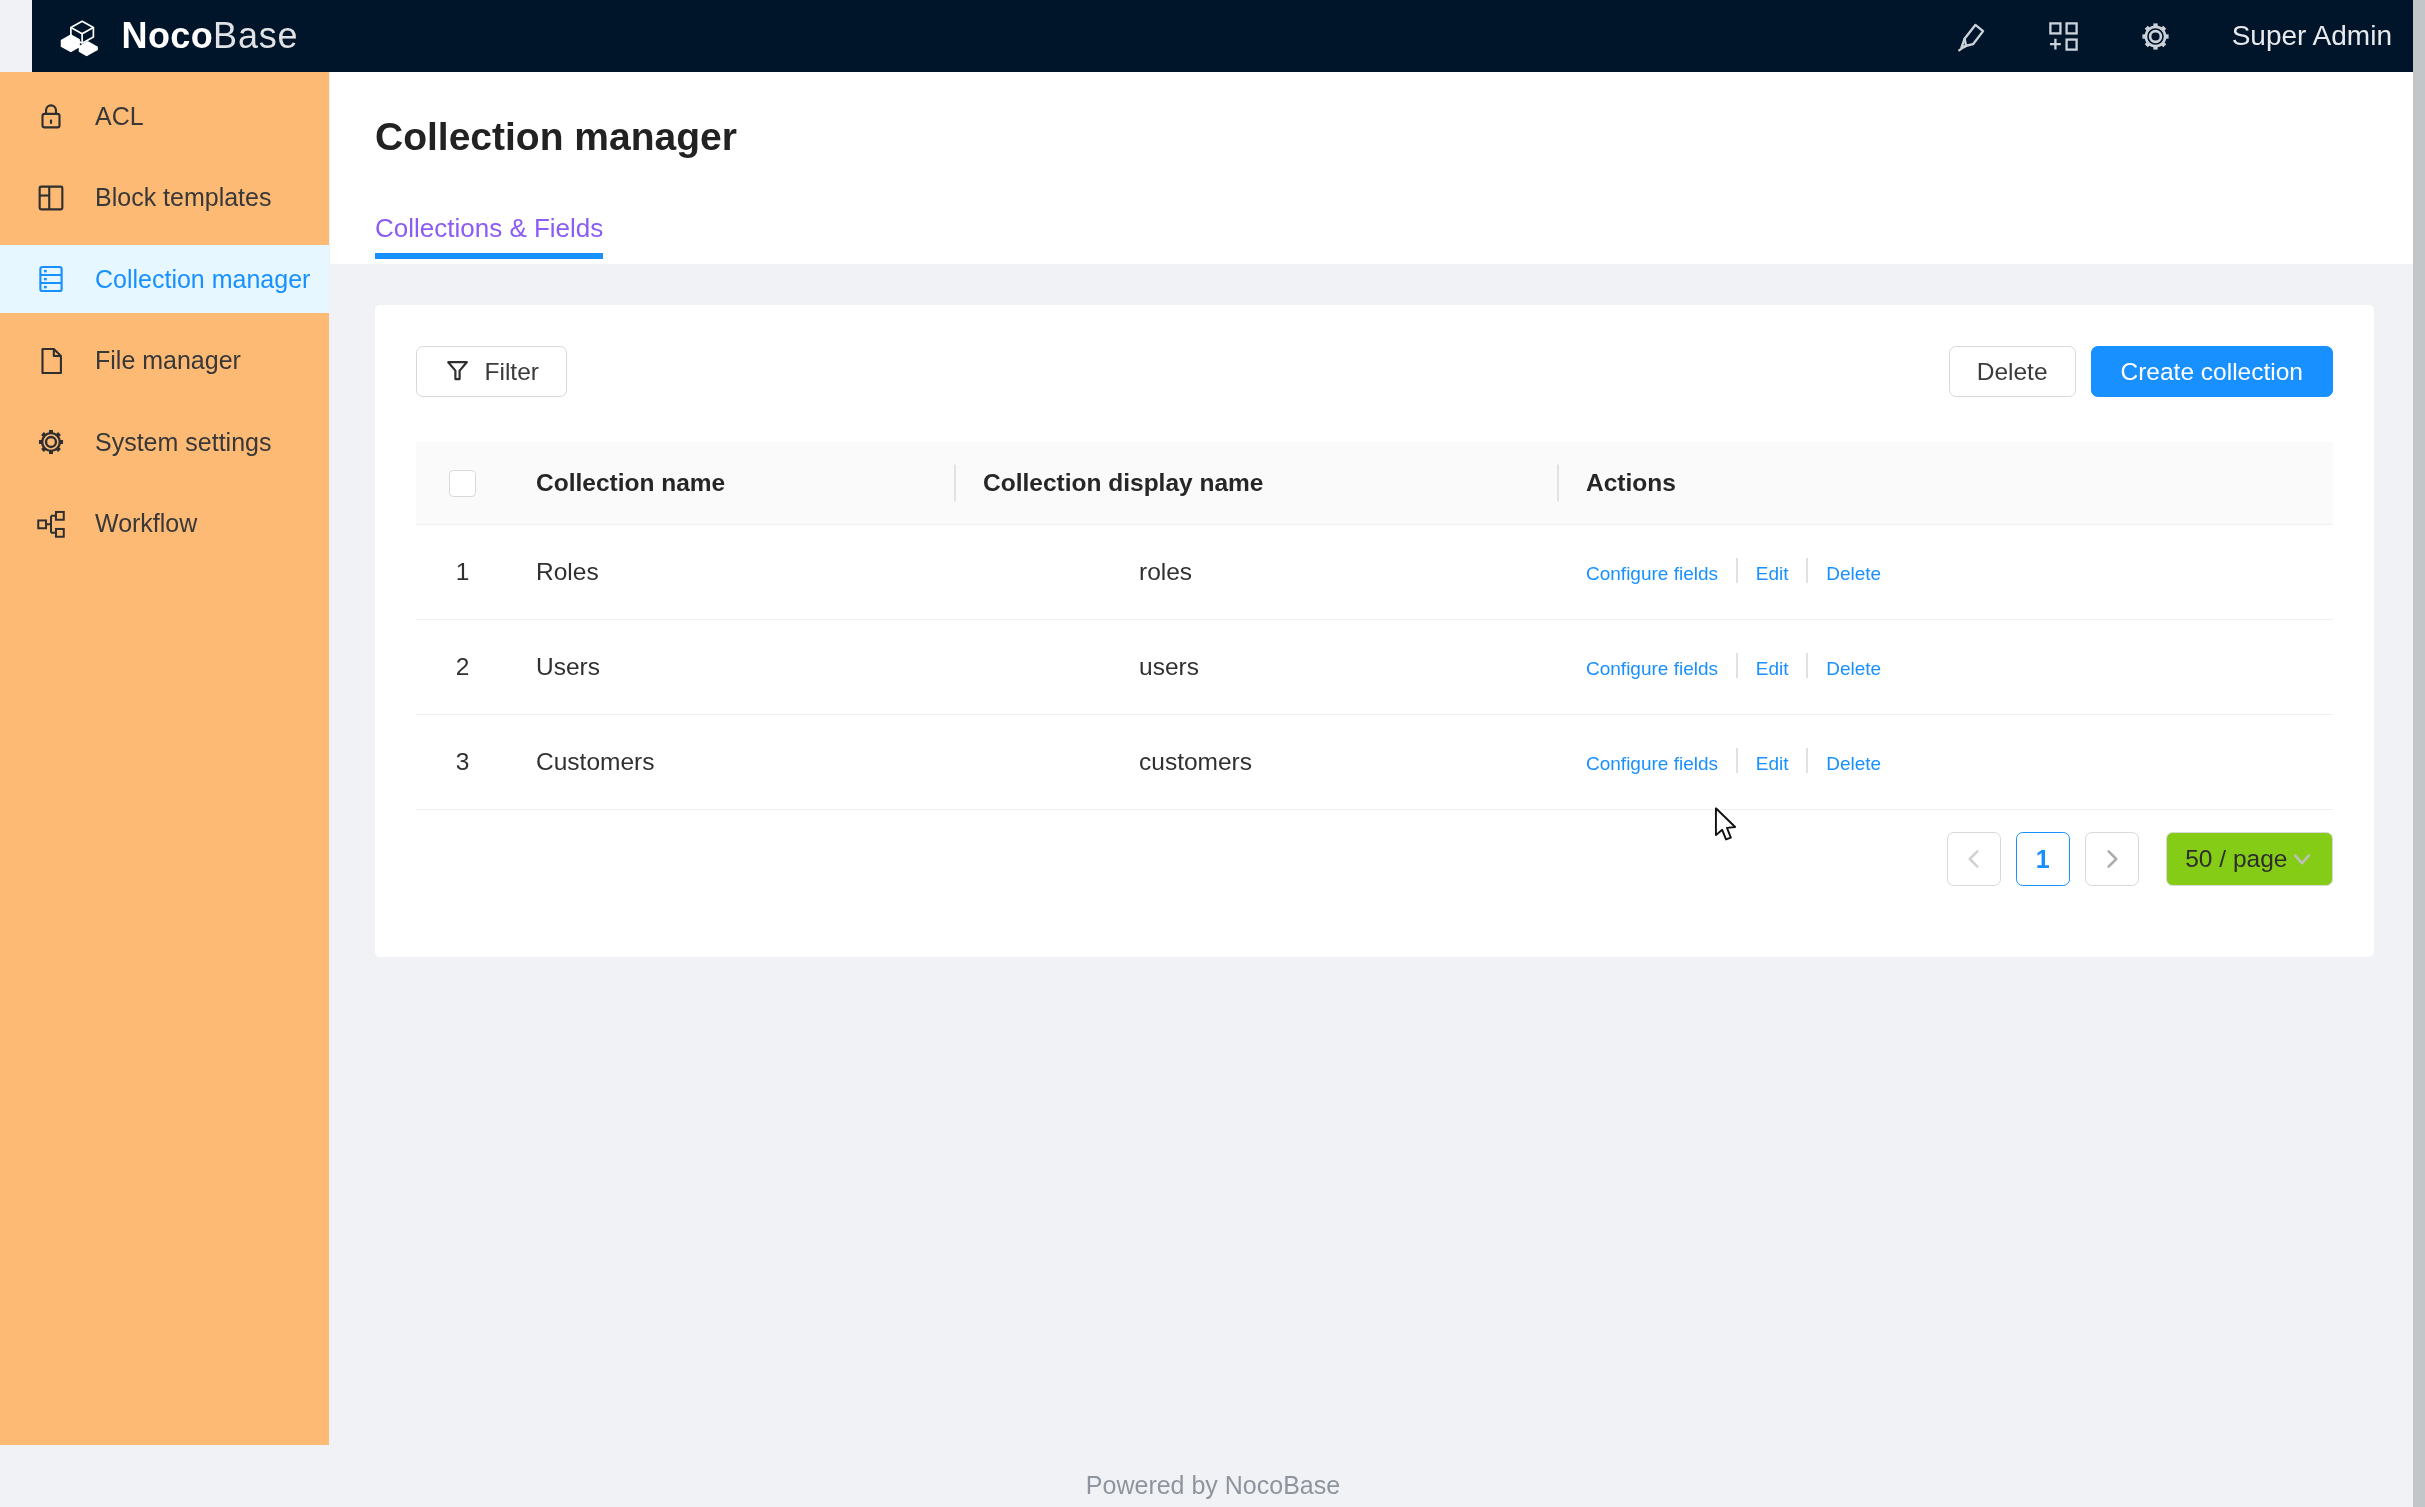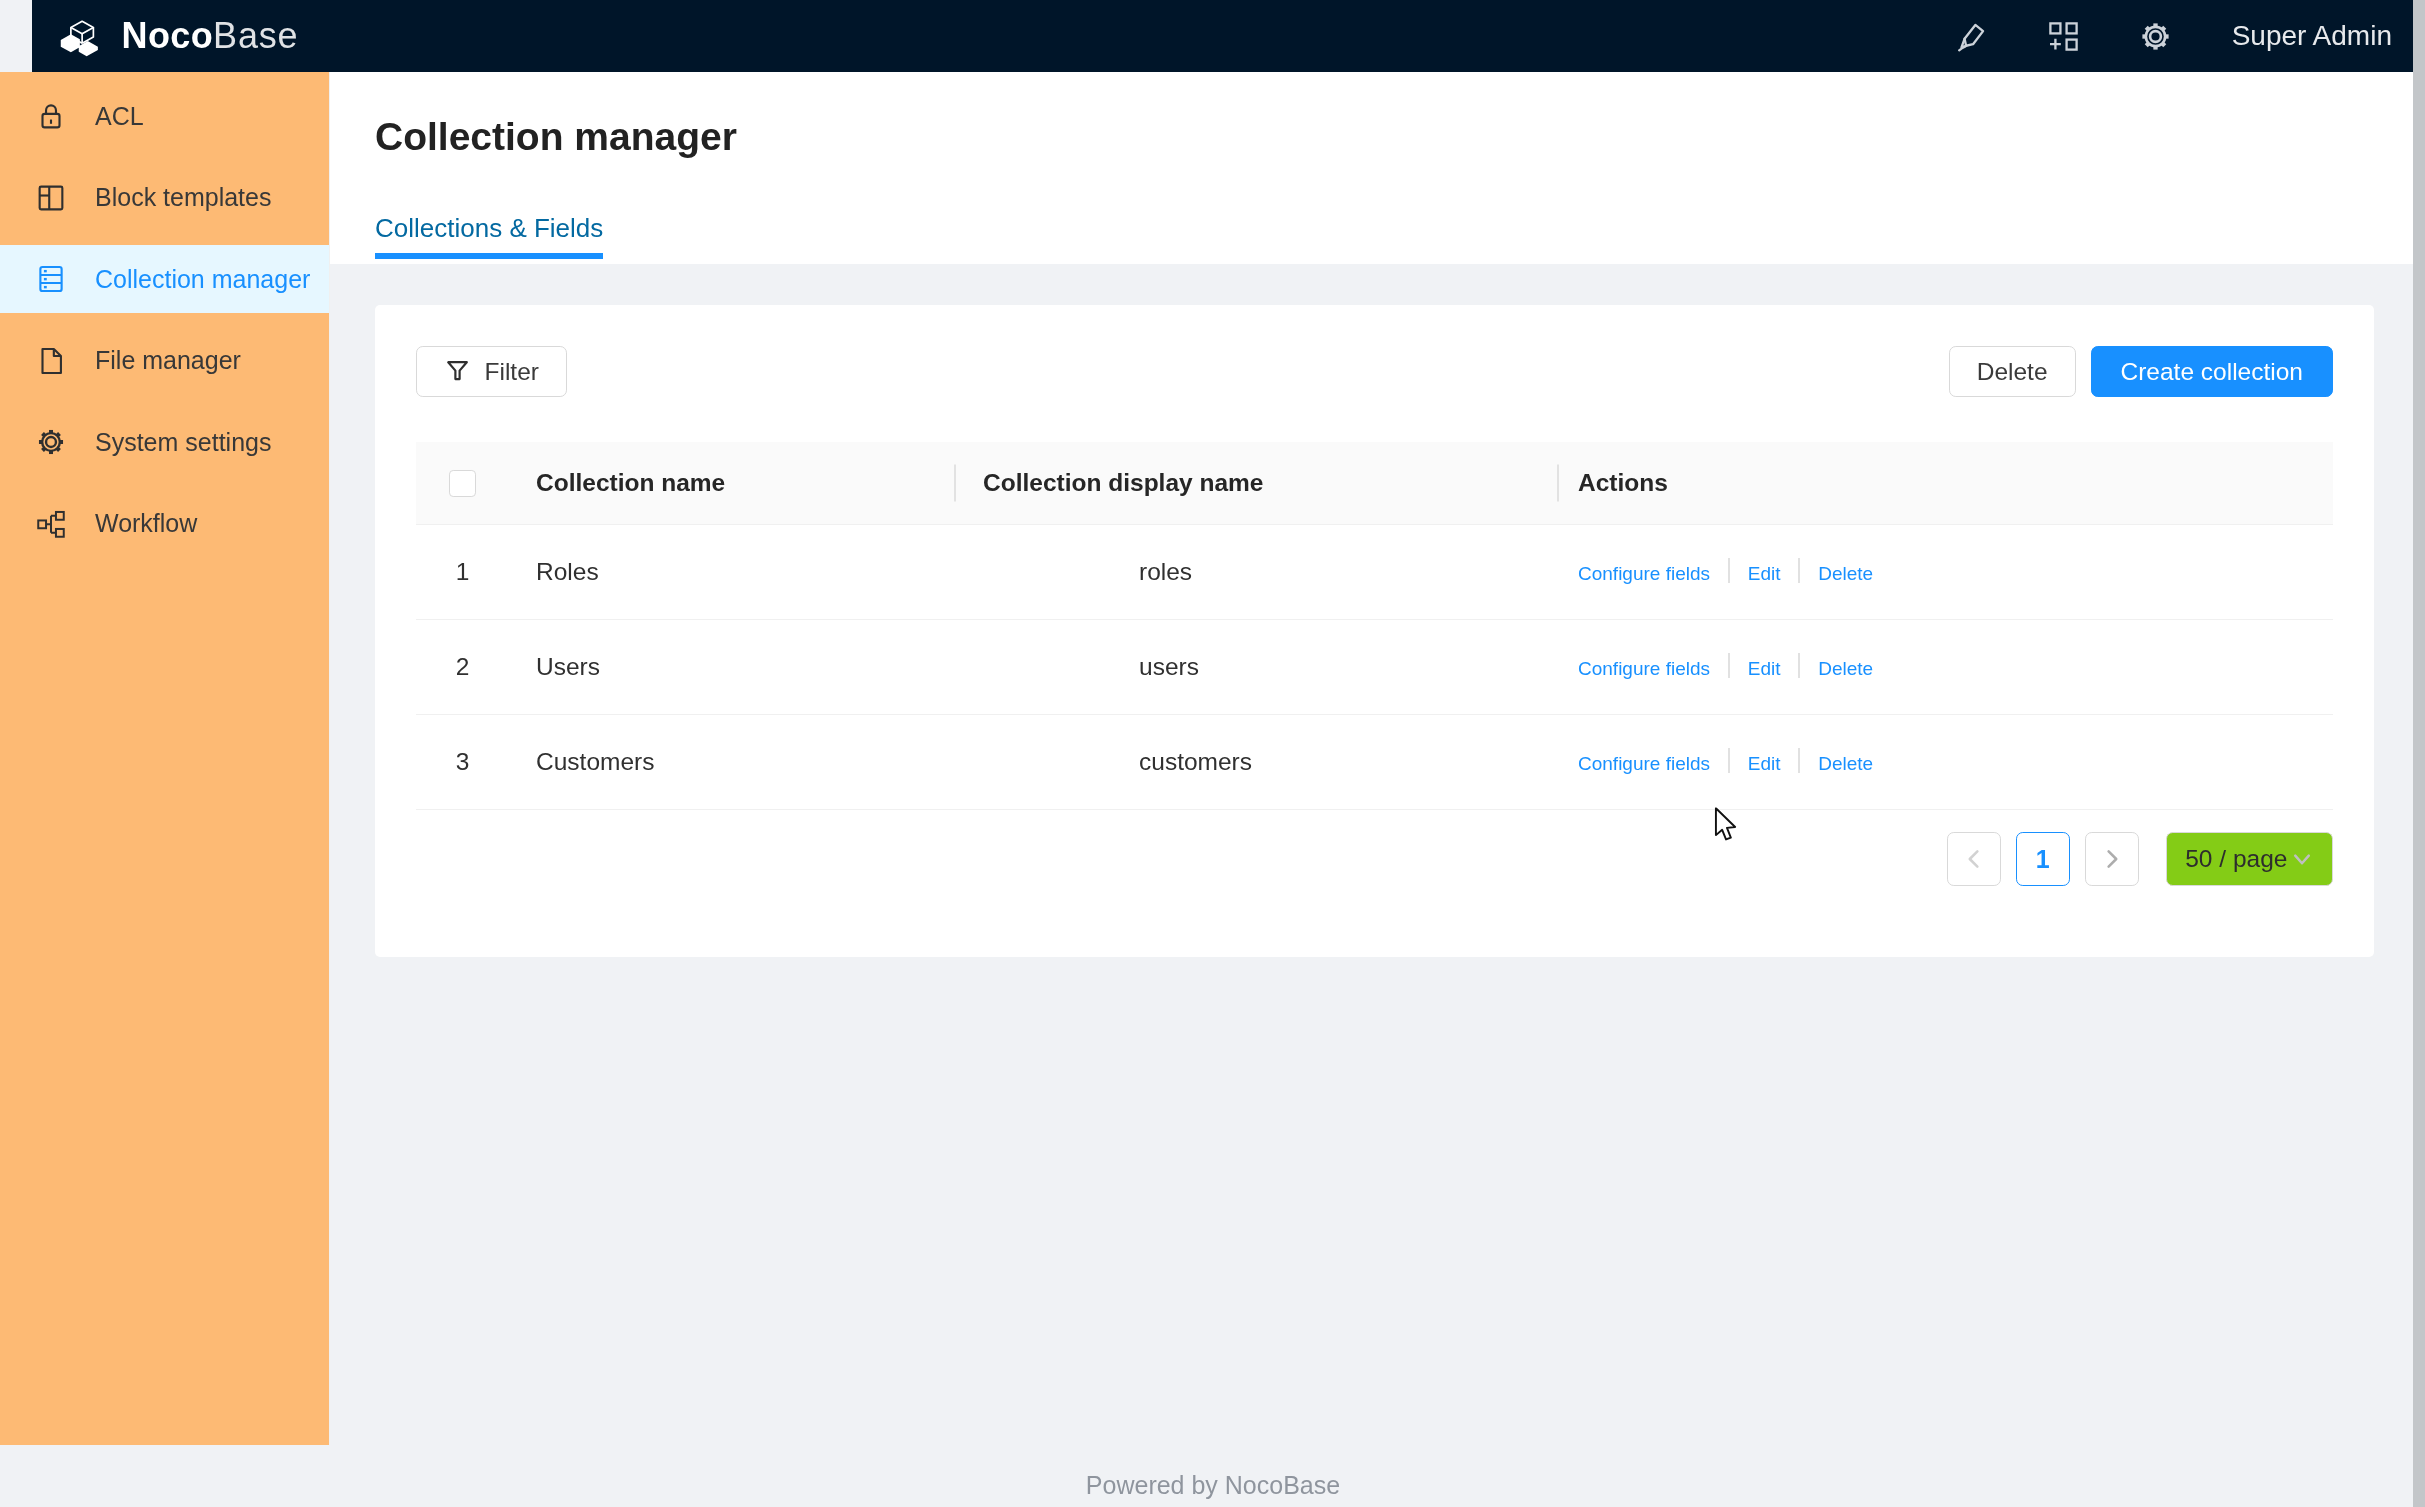--- a/index.html
+++ b/index.html
@@ -43,21 +43,21 @@
   .side-item.active { background:#e6f7ff; color:#1890ff; }
   .side-item.active .s-icon { color:#1890ff; }
 
   .main { flex:1; align-self:stretch; display:flex; flex-direction:column; }
 
   
   .page-header { background:#ffffff; height:192px; padding-left:45px; }
   .page-title { padding-top:44px; font-size:39px; font-weight:600; color:#222; line-height:42px; }
   .tabs { margin-top:55px; }
   .tab {
-    display:inline-block; font-size:26px; color:#0369a1; cursor:pointer;
+    display:inline-block; font-size:26px; color:#8b5cf6; cursor:pointer;
     padding-bottom:10px; border-bottom:6.8px solid #1890ff; line-height:30px;
   }
 
   
   .content { flex:1; padding:41px 52px 0 45px; display:flex; flex-direction:column; }
   .card {
     background:#ffffff; border-radius:5px; height:652px; padding:41px 41px 0 41px; width:100%;
   }
   .toolbar { display:flex; align-items:center; justify-content:space-between; height:51px; }
   .btn {
@@ -71,21 +71,21 @@
   .btn-primary { background:#1890ff; border-color:#1890ff; color:#ffffff; padding:0 29px; }
 
   
   .table { margin-top:45px; width:100%; }
   .tr { display:flex; align-items:center; }
   .thead { background:#fafafa; height:83px; border-bottom:1.7px solid #f0f0f0; }
   .tbody-row { height:95px; border-bottom:1.7px solid #f0f0f0; background:#fff; }
   .cell-sel { width:93px; flex:none; display:flex; align-items:center; justify-content:center; }
   .cell-1 { width:603px; flex:none; padding-left:27px; }
   .cell-2 { width:447px; flex:none; padding-left:27px; }
-  .cell-3 { flex:1; padding-left:19px; }
+  .cell-3 { flex:1; padding-left:27px; }
   .th { font-size:24.5px; font-weight:600; color:#262626; position:relative; height:100%; display:flex; align-items:center; }
   .th.cell-1::after, .th.cell-2::after {
     content:""; position:absolute; right:0; top:50%; transform:translateY(-50%);
     width:1.7px; height:37px; background:#e2e2e2;
   }
   .td { font-size:24.5px; color:#303030; }
   .row-index { font-size:24.5px; color:#303030; }
   .checkbox {
     width:27px; height:27px; border:1.7px solid #d9d9d9; border-radius:4.2px; background:#fff; cursor:pointer;
   }

